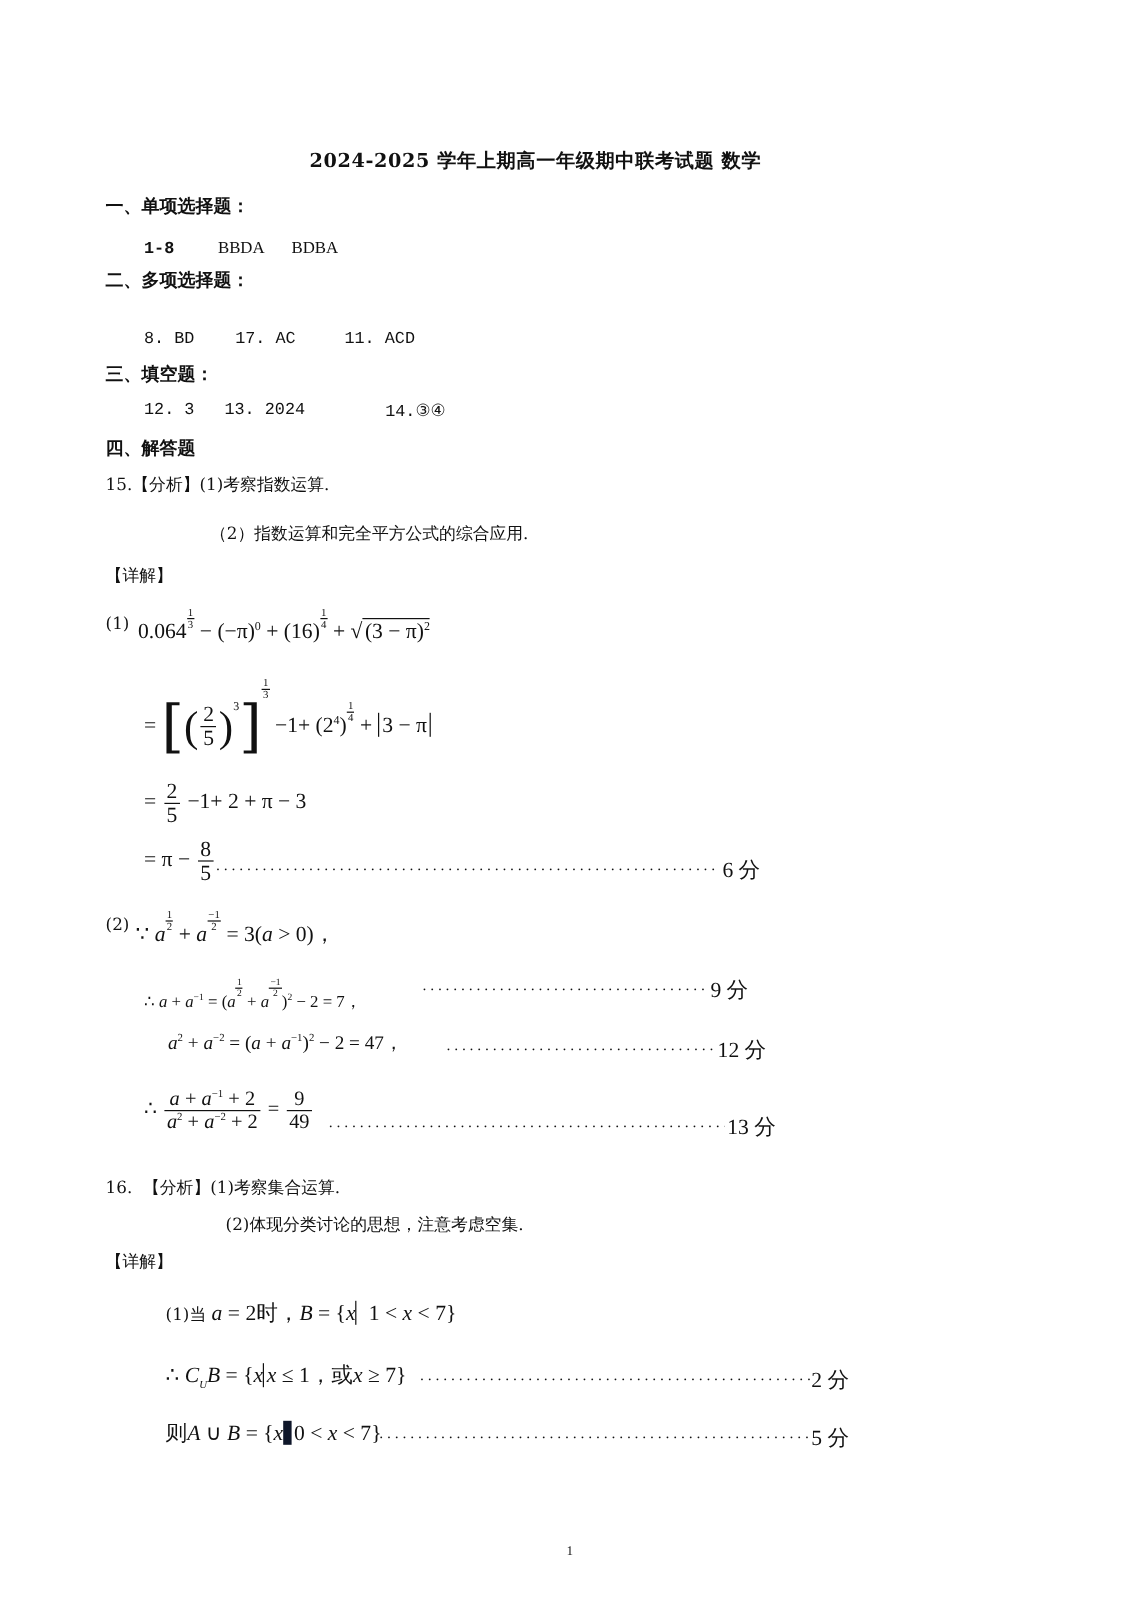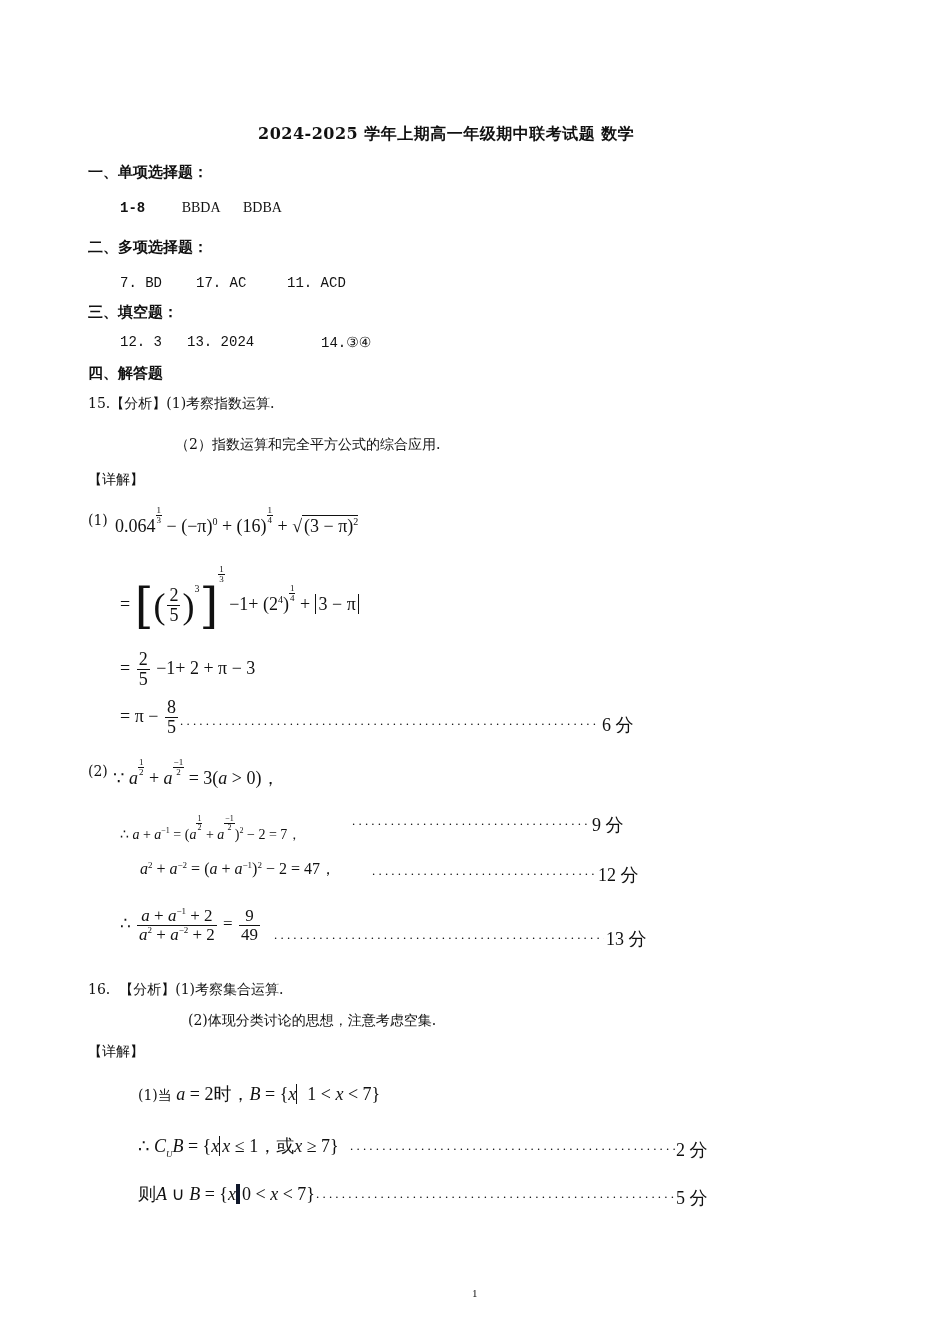--- a/index.html
+++ b/index.html
@@ -32,22 +32,22 @@
 
 <div class="abs title" style="left:258px; top:124px;">2024-2025 学年上期高一年级期中联考试题 数学</div>
 
 <div class="abs sec" style="left:88px; top:163px;">一、单项选择题：</div>
 <div class="abs ans" style="left:120px; top:200px;">
   <span class="ans-bold">1-8</span>
   <span style="margin-left:28px; font-family:'Liberation Serif',serif;">BBDA</span>
   <span style="margin-left:14px; font-family:'Liberation Serif',serif;">BDBA</span>
 </div>
 
-<div class="abs sec" style="left:88px; top:238px;">二、多项选择题：</div>
-<div class="abs ans" style="left:120px; top:275px;">7. BD</div>
+<div class="abs sec" style="left:88px; top:224px;">二、多项选择题：</div>
+<div class="abs ans" style="left:120px; top:275px;">8. BD</div>
 <div class="abs ans" style="left:196px; top:275px;">17. AC</div>
 <div class="abs ans" style="left:287px; top:275px;">11. ACD</div>
 
 <div class="abs sec" style="left:88px; top:303px;">三、填空题：</div>
 <div class="abs ans" style="left:120px; top:334px;">12. 3</div>
 <div class="abs ans" style="left:187px; top:334px;">13. 2024</div>
 <div class="abs ans" style="left:321px; top:334px;text-align:right;">14.③④</div>
 
 <div class="abs sec" style="left:88px; top:364px;">四、解答题</div>
 
@@ -109,18 +109,18 @@
   <span class="txt" style="font-family:'DejaVu Serif',serif;">(1)当</span> <i>a</i> = 2时，<i>B</i> = {<i>x</i><span style="border-left:1px solid #111; padding-left:10px;">1 &lt; <i>x</i> &lt; 7}</span>
 </div>
 
 <div class="abs math" style="left:138px; top:1134px;">
   ∴ <i>C</i><sub style="font-size:9px;"><i>U</i></sub><i>B</i> = {<i>x</i><span style="border-left:1px solid #111; padding-left:2px;"><i>x</i> ≤ 1，或<i>x</i> ≥ 7}</span>
 </div>
 <div class="dots" style="left:350px; top:1138px; width:325px;">.....................................................................................................................</div>
 <div class="score" style="left:676px; top:1138px;">2 分</div>
 
 <div class="abs math" style="left:138px; top:1182px;">
-  则<i>A</i> ∪ <i>B</i> = {<i>x</i><span style="border-left:4px solid #0f172a; padding-left:2px;">0 &lt; <i>x</i> &lt; 7}</span>
+  则<i>A</i> ∪ <i>B</i> = {<i>x</i><span style="border-left:7px solid #0f172a; padding-left:2px;">0 &lt; <i>x</i> &lt; 7}</span>
 </div>
 <div class="dots" style="left:316px; top:1186px; width:358px;">.....................................................................................................................</div>
 <div class="score" style="left:676px; top:1186px;">5 分</div>
 
 <div class="abs page-num" style="left:472px; top:1287px;">1</div>
 
 </body></html>

